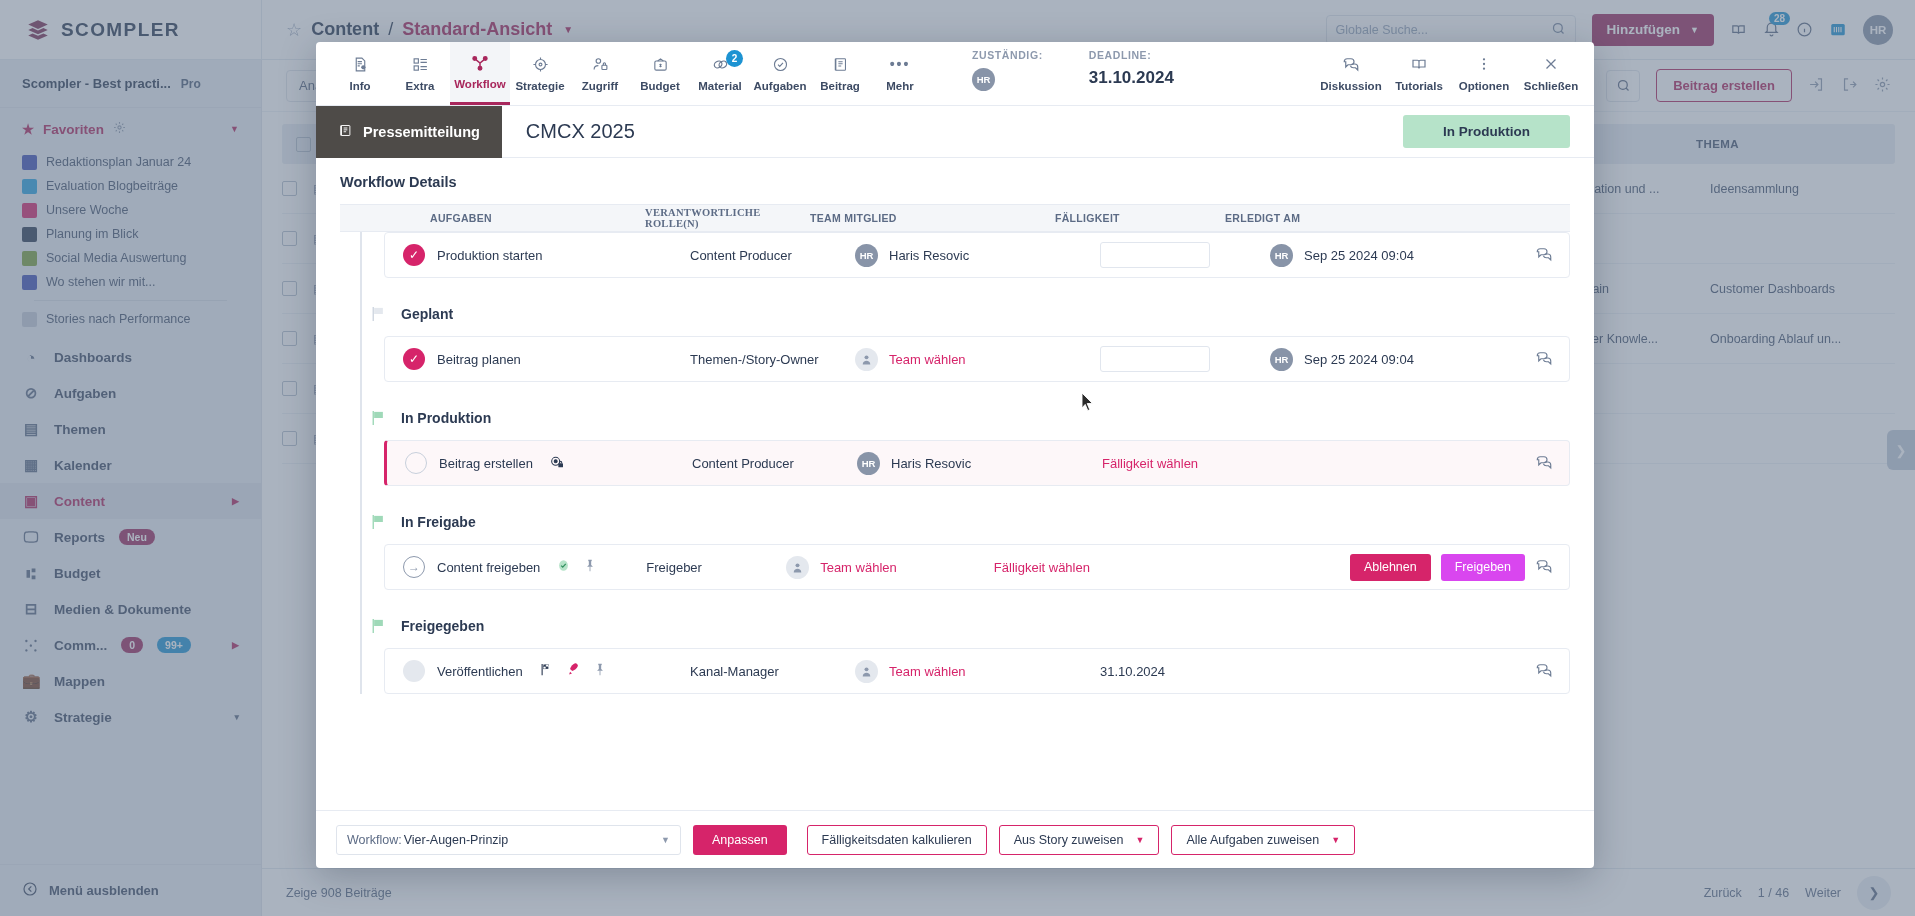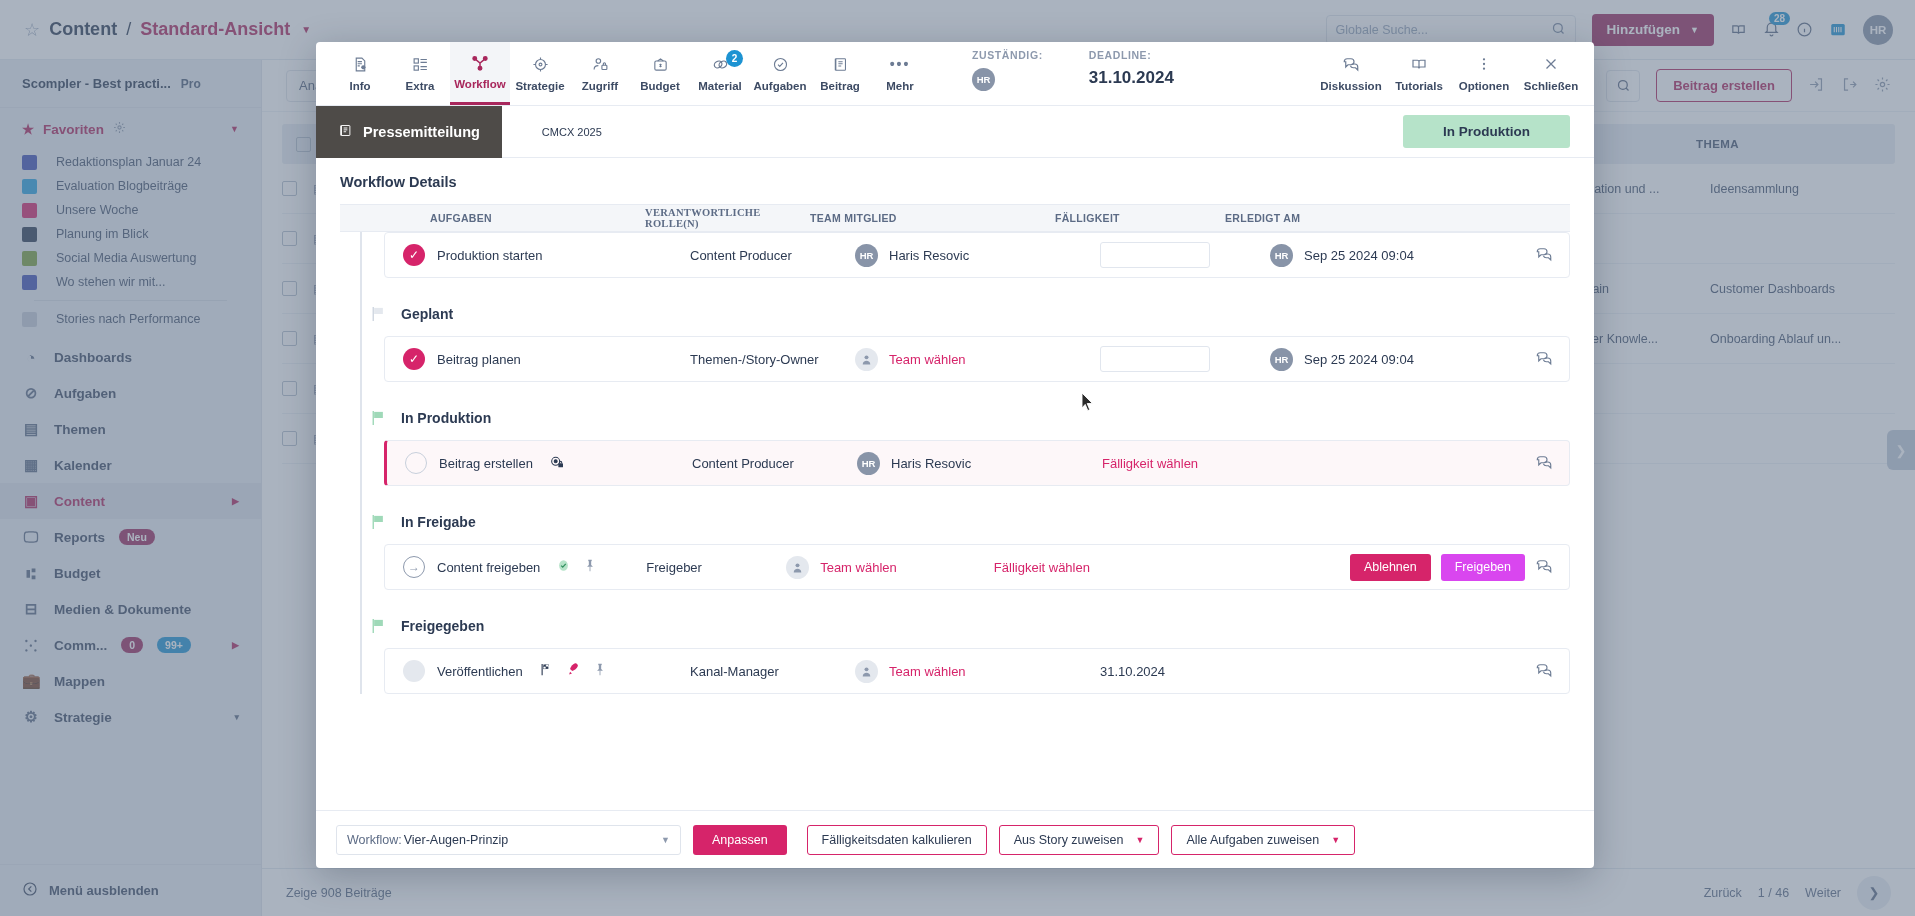--- a/index.html
+++ b/index.html
@@ -44,21 +44,21 @@
   .sidebar { position:absolute; top:60px; left:0; width:262px; bottom:0; background:#e9edf3;
              border-right:1px solid #dde3ec; z-index:4;}
   .sb-head { height:48px; display:flex; align-items:center; padding:0 22px; gap:10px;
              border-bottom:1px solid #dde3ec; font-size:13px;}
   .sb-head .nm { font-weight:700; color:#2c3a52;}
   .sb-head .pro { color:#4d5d78; font-weight:700; font-size:12px;}
   .fav-row { height:42px; display:flex; align-items:center; padding:0 22px; gap:9px; color:#b0265e;
              font-weight:700; font-size:13.5px;}
   .fav-row .gear { color:#8d99ad; }
   .fav-row .car { margin-left:auto; color:#b0265e; font-size:9px;}
-  .fav-item { height:24px; display:flex; align-items:center; padding:0 22px; gap:19px; font-size:12.5px; color:#44536d;}
+  .fav-item { height:24px; display:flex; align-items:center; padding:0 22px; gap:9px; font-size:12.5px; color:#44536d;}
   .mini-sq { width:15px; height:15px; border-radius:2px; flex:none; display:block;}
   .sb-div { height:1px; background:#d4dbe5; margin:6px 34px;}
   .nav-item { height:36px; display:flex; align-items:center; padding:0 22px; gap:14px; font-size:13.5px;
               color:#3d4b64; font-weight:600; position:relative;}
   .nav-item.active { background:#dde3ec; color:#b0265e;}
   .nav-ico { width:18px; text-align:center; color:#5c6b85; font-size:15px; flex:none;}
   .nav-item.active .nav-ico { color:#b0265e; }
   .nav-item .arr { margin-left:auto; font-size:9px; color:#b0265e;}
   .pill { border-radius:9px; font-size:10.5px; font-weight:700; color:#fff; padding:2px 8px; }
   .pill.neu { background:#9c2b5f; }
@@ -109,21 +109,21 @@
   .meta-grp { display:flex; align-items:flex-start; gap:46px; margin-left:42px; padding-bottom:8px; align-self:center;}
   .meta .lbl { font-size:10.5px; color:#8d99ad; font-weight:700; letter-spacing:.6px; margin-bottom:7px;}
   .meta .val { font-size:17px; font-weight:700; color:#2c3a52;}
   .av-sm { width:23px; height:23px; border-radius:50%; background:#8894a8; color:#fff; font-size:9.5px;
            font-weight:700; display:flex; align-items:center; justify-content:center;}
   .tool-right { margin-left:auto; display:flex; align-items:center;}
 
   .m-head { height:52px; display:flex; align-items:center; border-bottom:1px solid #e7ebf2; padding-right:24px;}
   .typechip { background:#4e4b48; color:#fff; height:52px; display:flex; align-items:center; gap:10px;
               padding:0 22px; font-size:14.5px; font-weight:600;}
-  .doc-title { margin-left:40px; font-size:11px; color:#2c3a52;}
+  .doc-title { margin-left:24px; font-size:20px; color:#2c3a52;}
   .status-chip { margin-left:auto; background:#b6e3c9; color:#2c3a52; font-weight:700; font-size:13.5px;
                  border-radius:3px; padding:9px 40px;}
 
   .m-body { flex:1; overflow:hidden; padding:16px 24px 0 24px; position:relative;}
   .wf-title { font-size:14.5px; font-weight:700; color:#2c3a52; margin-bottom:14px;}
   .wf-head { height:28px; background:#f4f6f9; border-top:1px solid #e7ebf2; border-bottom:1px solid #e7ebf2;
              display:flex; align-items:center; font-size:10.5px; font-weight:600; color:#5c6b85; letter-spacing:.3px;}
   .c-task { width:305px; padding-left:90px;}
   .c-role { width:165px;font-family:Liberation Serif, serif;}
   .c-team { width:245px;}
@@ -177,20 +177,28 @@
                  display:flex; align-items:center; gap:12px; font-size:12.5px;}
   .btn-ol-pink .cc { color:#d6246a; font-size:9px;}
   .cursor { position:absolute; left:1081px; top:392px; z-index:90; }
 </style>
 </head>
 <body>
 
 <div id="app-bg">
 
   <div class="topbar">
+    <div class="logo-area">
+      <svg class="logo-mark" viewBox="0 0 24 24">
+        <path d="M3 7l9-4 9 4-9 4-9-4z" fill="#7d3055"></path>
+        <path d="M3 12l9 4 9-4-4-1.8-5 2.2-5-2.2L3 12z" fill="#7d3055"></path>
+        <path d="M3 17l9 4 9-4-4-1.8-5 2.2-5-2.2L3 17z" fill="#7d3055"></path>
+      </svg>
+      <span class="logo-text">SCOMPLER</span>
+    </div>
     <div class="breadcrumb">
       <span class="star-ico">☆</span>
       <span class="bc-main">Content</span>
       <span class="bc-sep">/</span>
       <span class="bc-sub">Standard-Ansicht</span>
       <span class="bc-caret">▼</span>
     </div>
     <div class="top-right">
       <div class="globalsearch">
         <span>Globale Suche...</span>

